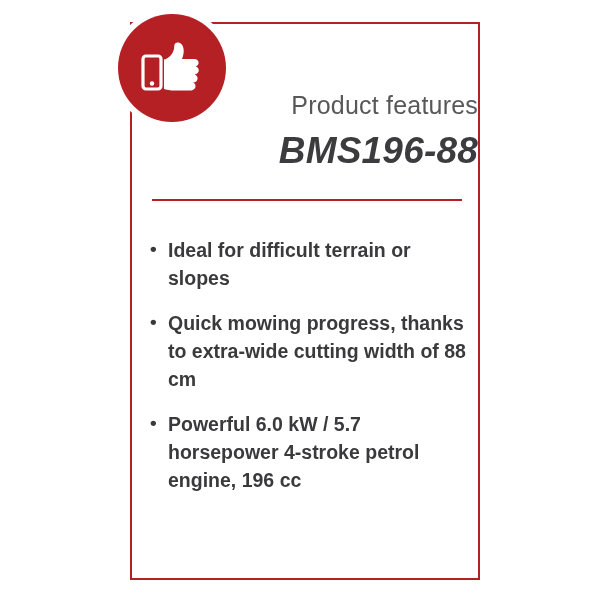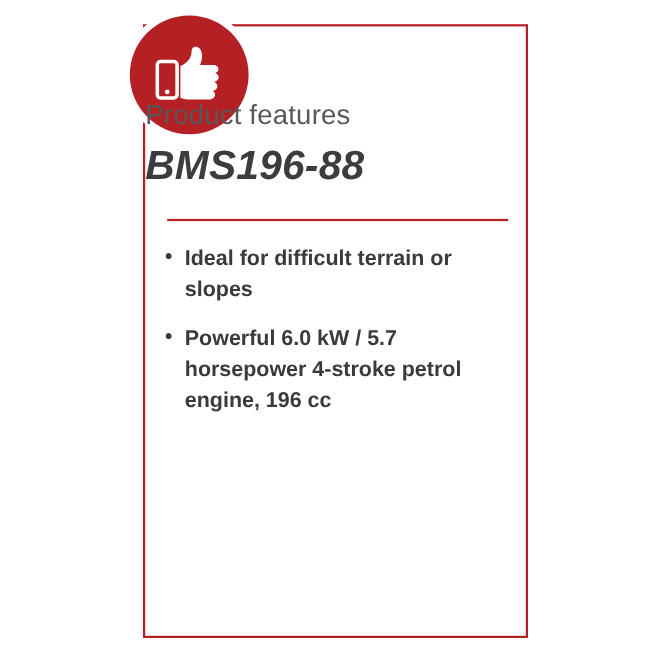--- a/index.html
+++ b/index.html
@@ -60,21 +60,21 @@
   .badge svg {
     display: block;
   }
 
   
   .header {
     position: absolute;
     left: 132px;
     top: 92px;
     width: 346px;
-    text-align: left;
+    text-align: right;
   }
   .header .features-label {
     font-size: 25px;
     color: #58585a;
     font-weight: 400;
     letter-spacing: 0.2px;
     line-height: 1.1;
     margin: 0;
   }
   .header .model {
@@ -108,20 +108,21 @@
     list-style: none;
   }
   .features li {
     position: relative;
     padding-left: 18px;
     margin-bottom: 18px;
     font-size: 19.5px;
     line-height: 1.42;
     font-weight: bold;
     color: #3a3a3c;
+    margin-top: 15px;
   }
   .features li::before {
     content: "•";
     position: absolute;
     left: 0;
     top: -1px;
     font-size: 19px;
     color: #3a3a3c;
     font-weight: bold;
   }
@@ -156,16 +157,17 @@
 
   <div class="header">
     <p class="features-label">Product features</p>
     <p class="model">BMS196-88</p>
   </div>
 
   <div class="divider"></div>
 
   <ul class="features">
     <li>Ideal for difficult terrain or slopes</li>
+    <li>Quick mowing progress, thanks to extra-wide cutting width of 88 cm</li>
     <li>Powerful 6.0 kW / 5.7 horsepower 4-stroke petrol engine, 196 cc</li>
   </ul>
 
 </div>
 
 </body></html>

